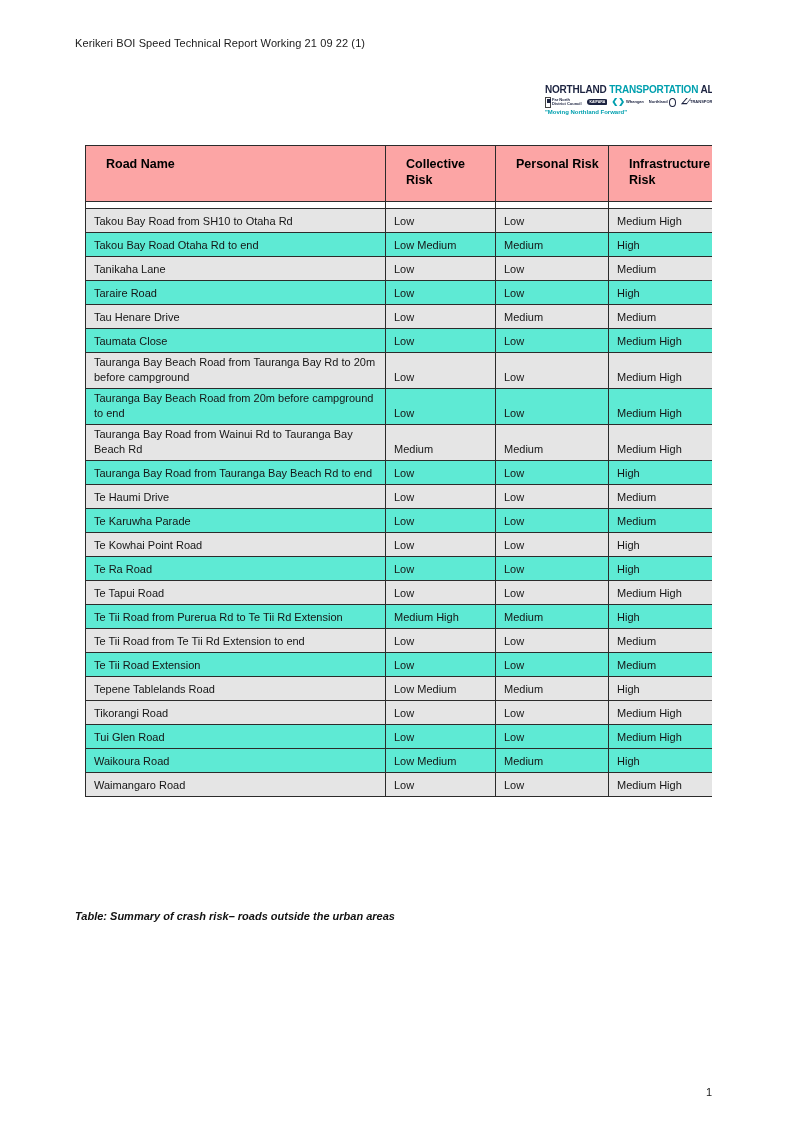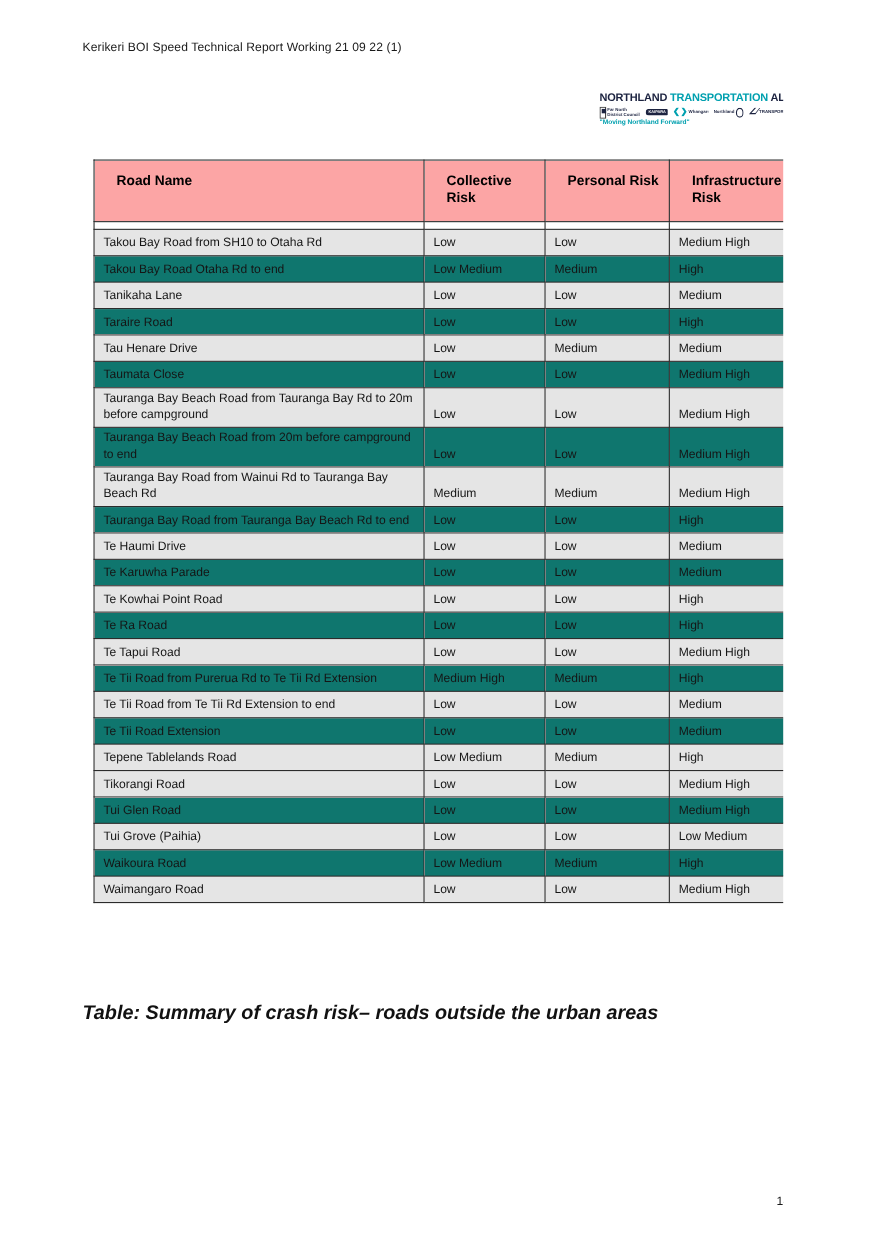--- a/index.html
+++ b/index.html
@@ -132,27 +132,27 @@
     height: 24px;
     line-height: 14.5px;
     box-sizing: border-box;
   }
   .risk-table tr.spacer td {
     height: 7px;
     padding: 0;
     background: #ffffff;
   }
   .risk-table tr.r-dark td  { background: #e5e5e5; }
-  .risk-table tr.r-light td { background: #0f766e; }
+  .risk-table tr.r-light td { background: #5eead4; }
   
   .table-caption {
     position: absolute;
     left: 75px;
     top: 910px;
-    font-size: 18px;
+    font-size: 11px;
     font-weight: bold;
     font-style: italic;
     color: #111;
   }
   .page-number {
     position: absolute;
     left: 706px;
     top: 1086px;
     font-size: 11px;
     color: #1a1a1a;
@@ -339,26 +339,20 @@
           <td>Low</td>
           <td>Low</td>
           <td>Medium High</td>
         </tr>
         <tr class="r-light">
           <td>Tui Glen Road</td>
           <td>Low</td>
           <td>Low</td>
           <td>Medium High</td>
         </tr>
-        <tr class="r-dark">
-          <td>Tui Grove (Paihia)</td>
-          <td>Low</td>
-          <td>Low</td>
-          <td>Low Medium</td>
-        </tr>
         <tr class="r-light">
           <td>Waikoura Road</td>
           <td>Low Medium</td>
           <td>Medium</td>
           <td>High</td>
         </tr>
         <tr class="r-dark">
           <td>Waimangaro Road</td>
           <td>Low</td>
           <td>Low</td>

